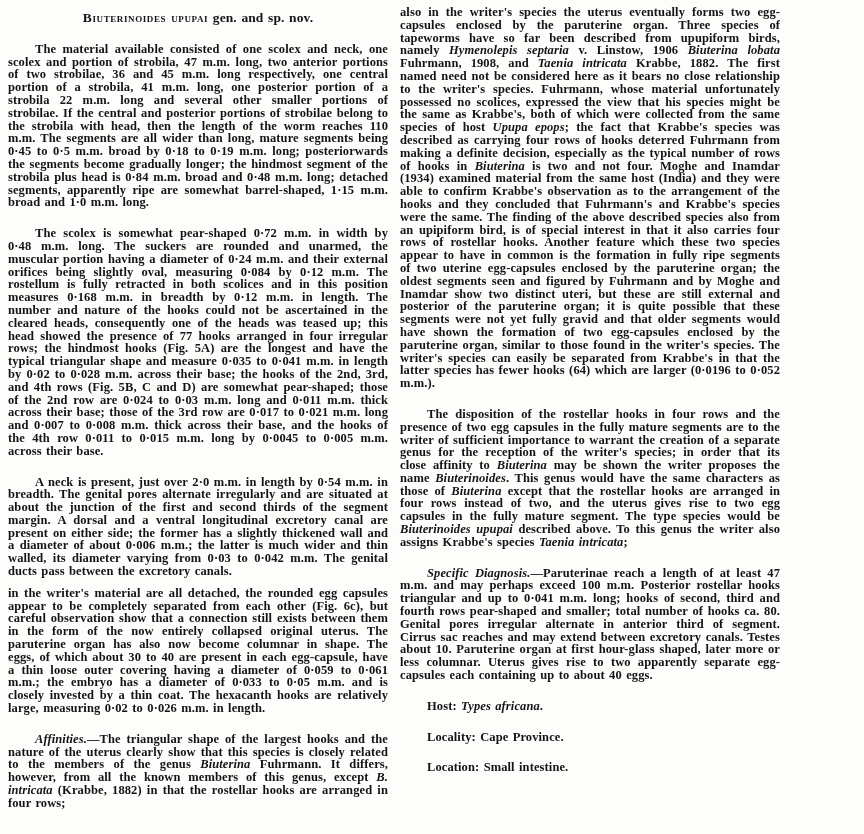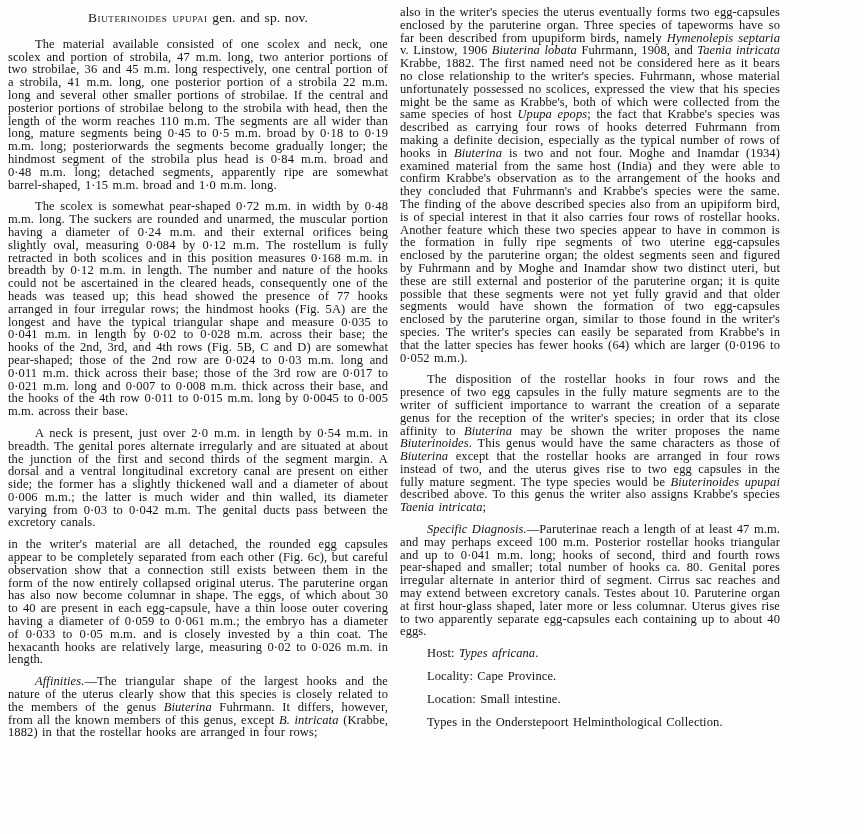--- a/index.html
+++ b/index.html
@@ -5,40 +5,41 @@
   html,body{margin:0;padding:0;}
   body{
     width:864px;height:834px;overflow:hidden;
     background:#fdfdfc;color:#141414;
     font-family:"Liberation Serif","DejaVu Serif",serif;
   }
   .page{
     box-sizing:border-box;
     width:784px;height:834px;
     padding:6px 4px 0 8px;
+    font-weight:bold;
   }
   .columns{display:flex;gap:12px;}
   .col{
     width:420px;
     font-size:12.5px;
     line-height:12.8px;
     text-align:justify;
     word-spacing:0.09em;
     letter-spacing:0.1px;
   }
   .title{
     text-align:center;
     font-size:13.5px;
     margin:6px 0 13px 0;
     white-space:nowrap;
   }
   .sc{font-variant:small-caps;letter-spacing:0.6px;}
   .it{font-style:italic;}
   p.para{margin:0 0 9px 0;}
-  p.indent{text-indent:27px;}
+  p.indent{text-indent:27px;margin-top:18px;}
   p.spaced{margin-bottom:10px;}
 </style>
 </head>
 <body>
 
 <div class="page">
   <div class="columns">
     <div class="col">
       <div class="title"><span class="sc">Biuterinoides upupai</span><span> gen. and sp. nov.</span></div>
       <div>
@@ -50,17 +51,16 @@
         </div>
     </div>
     <div class="col">
       <div>
           <p class="para"><span>also in the writer's species the uterus eventually forms two egg-capsules enclosed by the paruterine organ. Three species of tapeworms have so far been described from upupiform birds, namely </span><span class="it">Hymenolepis septaria</span><span> v. Linstow, 1906 </span><span class="it">Biuterina lobata</span><span> Fuhrmann, 1908, and </span><span class="it">Taenia intricata</span><span> Krabbe, 1882. The first named need not be considered here as it bears no close relationship to the writer's species. Fuhrmann, whose material unfortunately possessed no scolices, expressed the view that his species might be the same as Krabbe's, both of which were collected from the same species of host </span><span class="it">Upupa epops</span><span>; the fact that Krabbe's species was described as carrying four rows of hooks deterred Fuhrmann from making a definite decision, especially as the typical number of rows of hooks in </span><span class="it">Biuterina</span><span> is two and not four. Moghe and Inamdar (1934) examined material from the same host (India) and they were able to confirm Krabbe's observation as to the arrangement of the hooks and they concluded that Fuhrmann's and Krabbe's species were the same. The finding of the above described species also from an upipiform bird, is of special interest in that it also carries four rows of rostellar hooks. Another feature which these two species appear to have in common is the formation in fully ripe segments of two uterine egg-capsules enclosed by the paruterine organ; the oldest segments seen and figured by Fuhrmann and by Moghe and Inamdar show two distinct uteri, but these are still external and posterior of the paruterine organ; it is quite possible that these segments were not yet fully gravid and that older segments would have shown the formation of two egg-capsules enclosed by the paruterine organ, similar to those found in the writer's species. The writer's species can easily be separated from Krabbe's in that the latter species has fewer hooks (64) which are larger (0·0196 to 0·052 m.m.).</span></p>
           <p class="para indent"><span>The disposition of the rostellar hooks in four rows and the presence of two egg capsules in the fully mature segments are to the writer of sufficient importance to warrant the creation of a separate genus for the reception of the writer's species; in order that its close affinity to </span><span class="it">Biuterina</span><span> may be shown the writer proposes the name </span><span class="it">Biuterinoides</span><span>. This genus would have the same characters as those of </span><span class="it">Biuterina</span><span> except that the rostellar hooks are arranged in four rows instead of two, and the uterus gives rise to two egg capsules in the fully mature segment. The type species would be </span><span class="it">Biuterinoides upupai</span><span> described above. To this genus the writer also assigns Krabbe's species </span><span class="it">Taenia intricata</span><span>;</span></p>
           <p class="para indent"><span class="it">Specific Diagnosis.</span><span>—Paruterinae reach a length of at least 47 m.m. and may perhaps exceed 100 m.m. Posterior rostellar hooks triangular and up to 0·041 m.m. long; hooks of second, third and fourth rows pear-shaped and smaller; total number of hooks ca. 80. Genital pores irregular alternate in anterior third of segment. Cirrus sac reaches and may extend between excretory canals. Testes about 10. Paruterine organ at first hour-glass shaped, later more or less columnar. Uterus gives rise to two apparently separate egg-capsules each containing up to about 40 eggs.</span></p>
           <p class="para indent spaced"><span>Host: </span><span class="it">Types africana</span><span>.</span></p>
           <p class="para indent spaced"><span>Locality: Cape Province.</span></p>
           <p class="para indent spaced"><span>Location: Small intestine.</span></p>
-          <p class="para indent spaced"><span>Types in the Onderstepoort Helminthological Collection.</span></p>
         </div>
     </div>
   </div>
 </div>
 
 </body></html>

